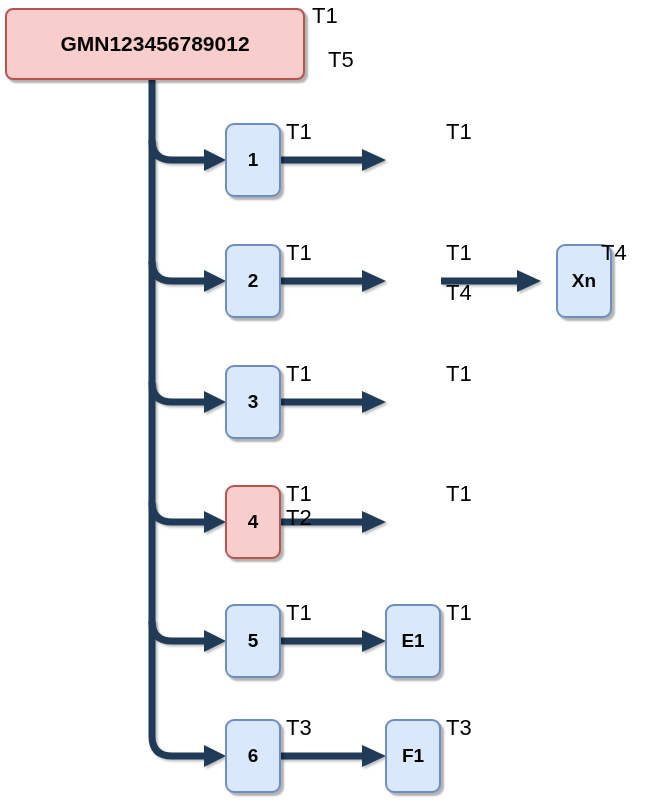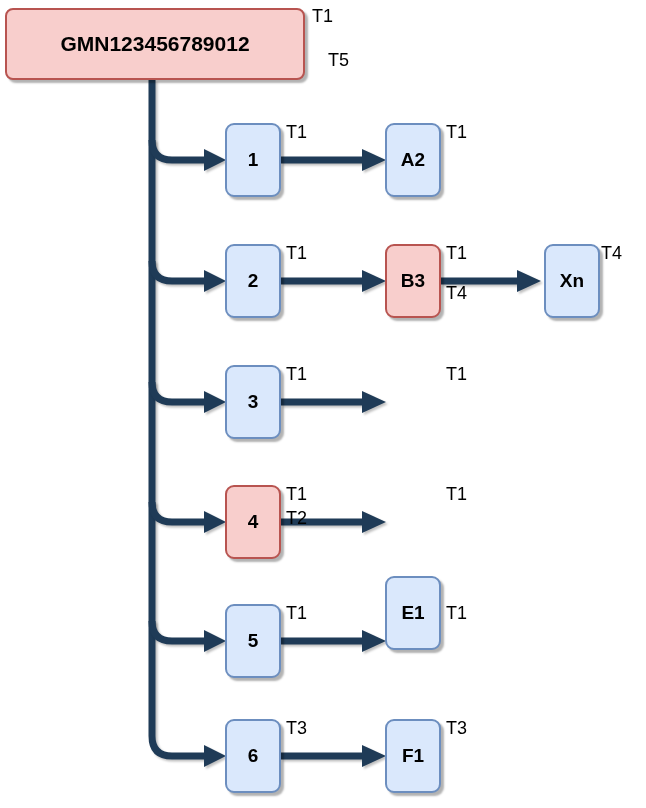--- a/index.html
+++ b/index.html
@@ -44,21 +44,21 @@
     border-color: #b85450;
   }
   .node.root-node {
     width: 300px;
     height: 72px;
     border-radius: 8px;
     font-size: 21px;
   }
   .tag {
     position: absolute;
-    font-size: 18px;
+    font-size: 22px;
     line-height: 24px;
     color: #000000;
     white-space: nowrap;
   }
 </style>
 </head>
 <body>
 
 <div class="canvas">
 
@@ -119,43 +119,41 @@
       <polygon points="362,745 386,756 362,767" fill="#1f3b57"></polygon>
     </g>
   </svg>
 
   <div class="node root-node red" style="left:5px; top:8px">GMN123456789012</div>
   <div class="tag" style="left:312px; top:4px">T1</div>
   <div class="tag" style="left:328px; top:48px">T5</div>
 
   <div class="node" style="left:225px; top:123px">1</div>
   <div class="tag" style="left:286px; top:120px">T1</div>
-  <div class="node" style="left:385px; top:123px">A2</div>
   <div class="tag" style="left:446px; top:120px">T1</div>
 
   <div class="node" style="left:225px; top:244px">2</div>
   <div class="tag" style="left:286px; top:241px">T1</div>
-  <div class="node red" style="left:385px; top:244px">B3</div>
   <div class="tag" style="left:446px; top:241px">T1</div>
   <div class="tag" style="left:446px; top:281px">T4</div>
-  <div class="node" style="left:544px; top:244px">Xn</div>
+  <div class="node" style="left:556px; top:244px">Xn</div>
   <div class="tag" style="left:601px; top:241px">T4</div>
 
   <div class="node" style="left:225px; top:365px">3</div>
   <div class="tag" style="left:286px; top:362px">T1</div>
   <div class="tag" style="left:446px; top:362px">T1</div>
 
   <div class="node red" style="left:225px; top:485px">4</div>
   <div class="tag" style="left:286px; top:482px">T1</div>
   <div class="tag" style="left:286px; top:506px">T2</div>
   <div class="tag" style="left:446px; top:482px">T1</div>
 
   <div class="node" style="left:225px; top:604px">5</div>
   <div class="tag" style="left:286px; top:601px">T1</div>
-  <div class="node" style="left:385px; top:576px">E1</div>
+  <div class="node" style="left:385px; top:604px">E1</div>
   <div class="tag" style="left:446px; top:601px">T1</div>
 
   <div class="node" style="left:225px; top:719px">6</div>
   <div class="tag" style="left:286px; top:716px">T3</div>
   <div class="node" style="left:385px; top:719px">F1</div>
   <div class="tag" style="left:446px; top:716px">T3</div>
 
 </div>
 
 </body></html>

